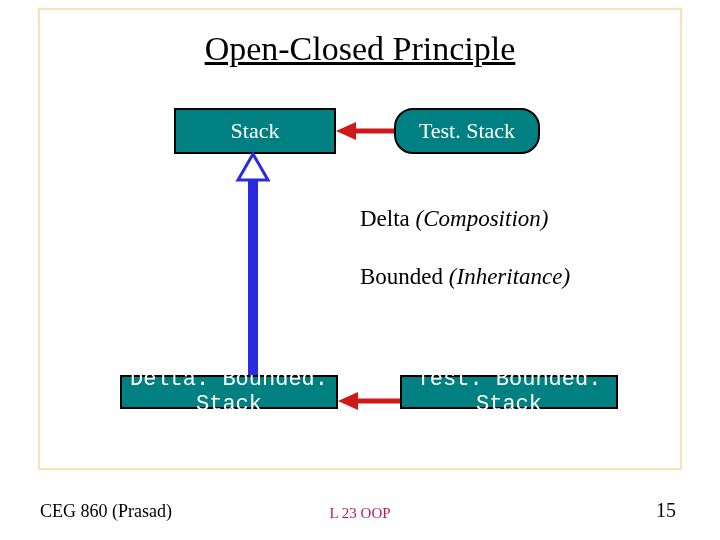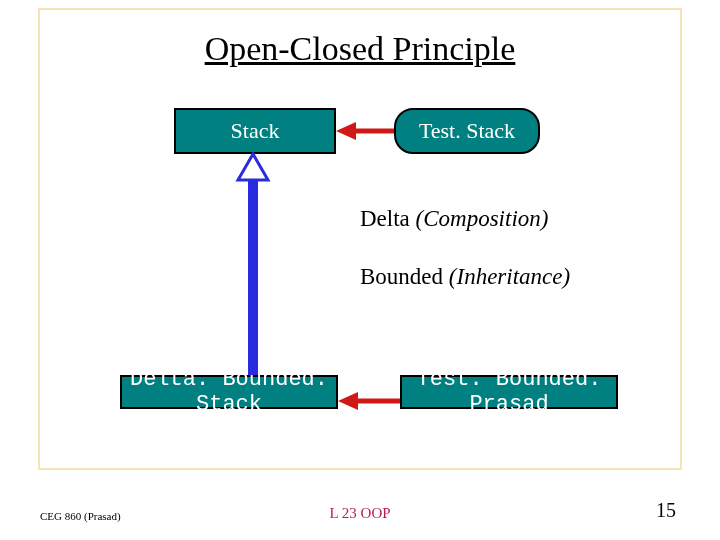--- a/index.html
+++ b/index.html
@@ -67,21 +67,21 @@
   }
   #label-client   { left: 360px; top: 206px; }
   #label-subclass { left: 360px; top: 264px; }
   .italic { font-style: italic; margin-top: 17px; }
 
   
   .footer-left {
     position: absolute;
     left: 40px;
     bottom: 18px;
-    font-size: 11px;
+    font-size: 18px;
     color: #000;
   }
   .footer-center {
     position: absolute;
     left: 0;
     right: 0;
     bottom: 18px;
     text-align: center;
     font-size: 15px;
     color: #be185d;
@@ -111,21 +111,21 @@
   <div id="box-stack" class="box short">
     <span>Stack</span>
   </div>
   <div id="box-teststack" class="box short">
     <span>Test. Stack</span>
   </div>
   <div id="box-deltabounded" class="box tall">
     <span>Delta. Bounded. Stack</span>
   </div>
   <div id="box-testbounded" class="box tall">
-    <span>Test. Bounded. Prasad</span>
+    <span>Test. Bounded. Stack</span>
   </div>
 
   <svg class="arrow-svg" style="left:336px; top:118px; width:58px; height:26px;">
     <line x1="58" y1="13" x2="16" y2="13" stroke="#d01818" stroke-width="5"></line>
     <polygon points="0,13 20,4 20,22" fill="#d01818"></polygon>
   </svg>
 
   <svg class="arrow-svg" style="left:338px; top:388px; width:62px; height:26px;">
     <line x1="62" y1="13" x2="16" y2="13" stroke="#d01818" stroke-width="5"></line>
     <polygon points="0,13 20,4 20,22" fill="#d01818"></polygon>

